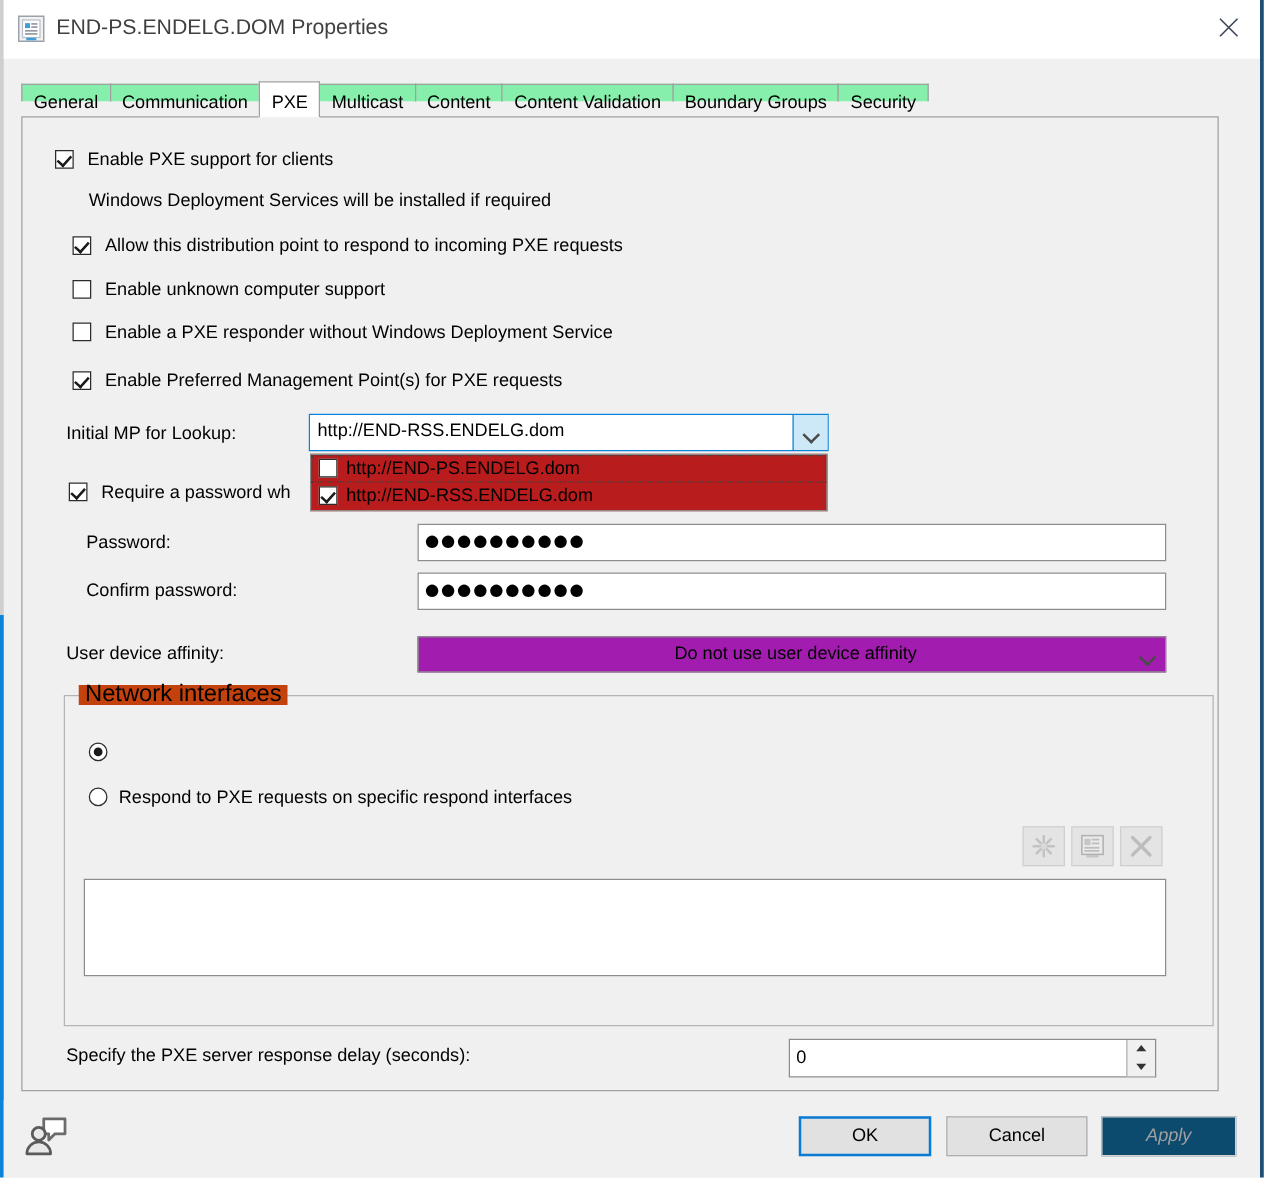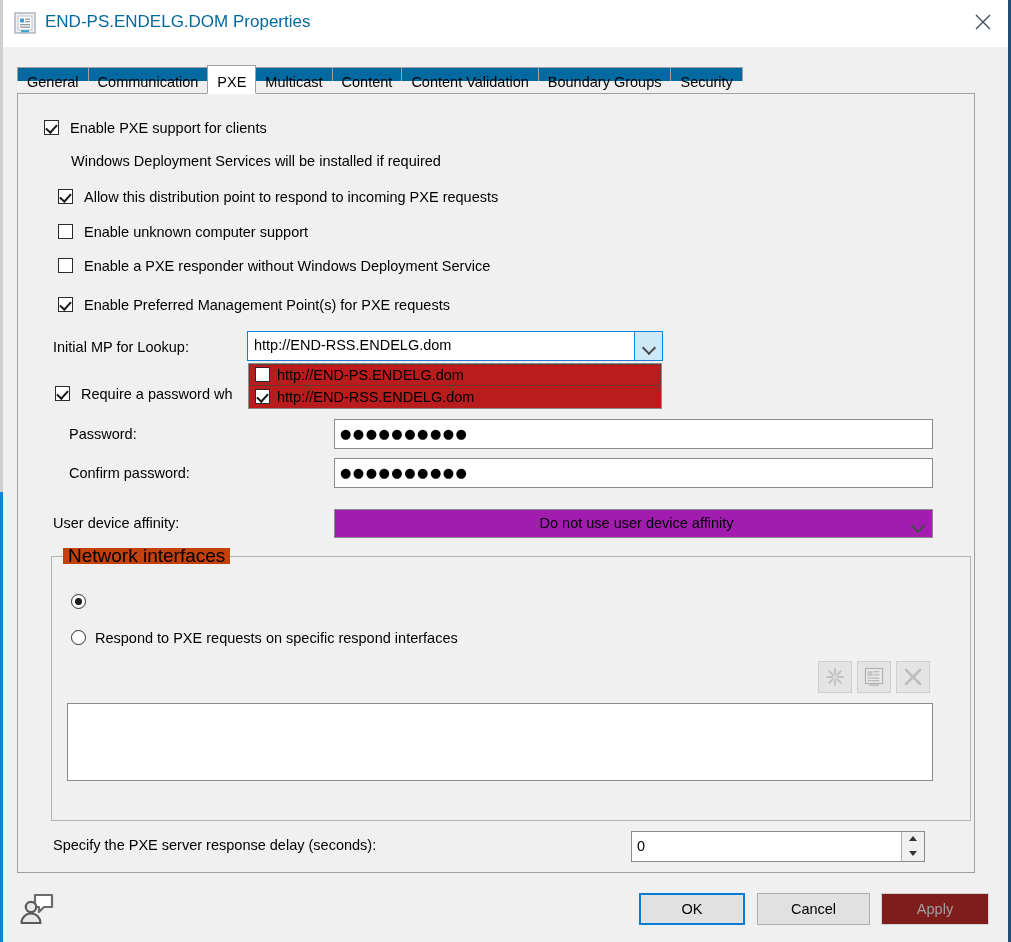--- a/index.html
+++ b/index.html
@@ -51,21 +51,21 @@
   }
   #title-icon {
     position: absolute;
     left: 10px; top: 11px;
     width: 24px; height: 24px;
   }
   #title-text {
     position: absolute;
     left: 42px; top: 12px;
     font-size: 17px;
-    color: #0369a1;
+    color: #404040;
     font-family: "Liberation Sans", sans-serif;
     white-space: nowrap;
   }
   #close-button {
     position: absolute;
     right: 0px; top: 0px;
     width: 50px; height: 44px;
     cursor: default;
   }
   #close-button svg { position: absolute; left: 17px; top: 14px; }
@@ -76,21 +76,21 @@
     left: 17px; top: 67px;
     width: 958px;
     height: 27px;
   }
   .tab {
     position: relative;
     float: left;
     height: 14px;
     box-sizing: border-box;
     padding: 3px 9px 0 9px;
-    background: #0369a1;
+    background: #86efac;
     border: 1px solid #a0a0a0;
     border-bottom: none;
     font-size: 14.5px;
     line-height: 22px;
     color: #000;
     white-space: nowrap;
     margin-right: -1px;
     cursor: default;
   }
   .tab.active {
@@ -338,21 +338,21 @@
     border: 1px solid #adadad;
     font-size: 14.5px;
     line-height: 30px;
     text-align: center;
     cursor: default;
   }
   .dlgbtn.default {
     border: 2px solid #0a7bd4;
     line-height: 28px;
   }
-  .dlgbtn.disabled { color: #a0a0a0; background: #7f1d1d; border-color: #d2d2d2; }
+  .dlgbtn.disabled { color: #a0a0a0; background: #0c4a6e; border-color: #d2d2d2; font-style: italic; }
 </style>
 </head>
 <body>
 
 <div id="window">
 
   <div class="edge-left-top"></div>
   <div class="edge-left-bottom"></div>
 
   <div id="titlebar">

